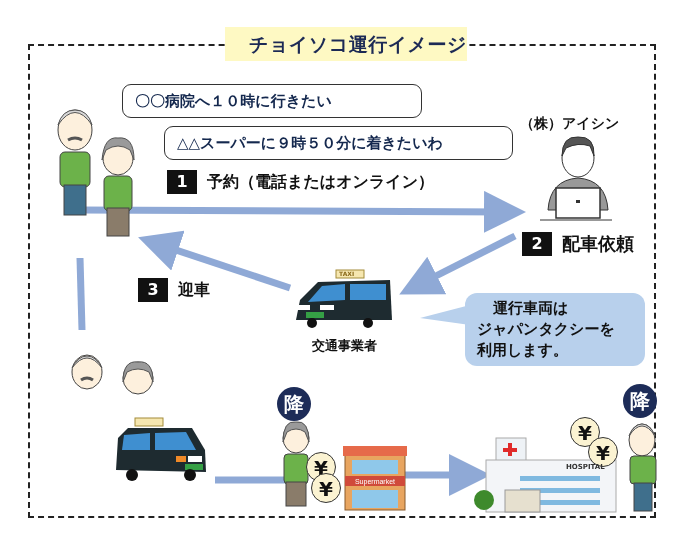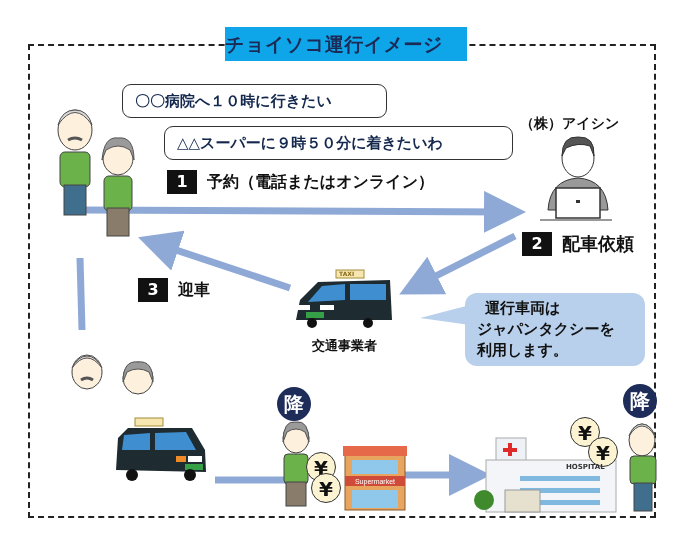--- a/index.html
+++ b/index.html
@@ -1,18 +1,18 @@
 <!DOCTYPE html>
 <html><head>
 <meta charset="utf-8">
 <style>
   html,body{margin:0;padding:0;background:#ffffff;}
   body{width:690px;height:533px;position:relative;overflow:hidden;font-family:"DejaVu Sans","Liberation Sans",sans-serif;}
   .frame{position:absolute;left:28px;top:44px;width:628px;height:474px;border:2px dashed #222;box-sizing:border-box;}
-  .title{position:absolute;left:225px;top:27px;width:242px;height:34px;background:#0ea5e9;color:#1c2a55;font-weight:bold;font-size:19px;line-height:34px;text-align:left;letter-spacing:0.5px;}
+  .title{position:absolute;left:225px;top:27px;width:242px;height:34px;background:#fef9c3;color:#1c2a55;font-weight:bold;font-size:19px;line-height:34px;text-align:right;letter-spacing:0.5px;}
   .bubble{position:absolute;background:#fff;border:1.5px solid #333;border-radius:9px;font-weight:bold;font-size:15px;color:#14284e;padding:0 12px;box-sizing:border-box;}
   .step{position:absolute;display:flex;align-items:center;gap:10px;}
   .step .num{width:30px;height:24px;background:#111;color:#fff;font-weight:bold;font-size:16px;line-height:24px;text-align:center;}
   .step .lbl{font-weight:bold;font-size:16px;color:#111;}
   .plain{position:absolute;font-weight:bold;color:#111;}
   .bluebox{position:absolute;background:#b8d0ec;border-radius:12px;}
   .kanji{position:absolute;width:34px;height:34px;border-radius:50%;background:#1d2c58;color:#fff;font-size:20px;font-weight:bold;text-align:center;line-height:34px;}
   .yen{position:absolute;width:30px;height:30px;border-radius:50%;background:#fbf3d2;border:1.5px solid #333;font-weight:bold;font-size:20px;text-align:center;line-height:30px;color:#111;box-sizing:border-box;}
   svg{position:absolute;left:0;top:0;}
 </style>
@@ -127,21 +127,21 @@
 
   <g>
     <ellipse cx="87" cy="372" rx="15" ry="17" fill="#fdf0dd" stroke="#444"></ellipse>
     <path d="M72,368 Q87,348 102,368 Q96,356 87,356 Q78,356 72,368z" fill="#d8d8d8" stroke="#555"></path>
     <path d="M81,380 Q87,376 93,380" stroke="#555" fill="none" stroke-width="3"></path>
     <ellipse cx="138" cy="378" rx="15" ry="16" fill="#fdf0dd" stroke="#444"></ellipse>
     <path d="M123,382 Q123,360 138,362 Q153,360 153,382 L149,372 Q138,366 127,372z" fill="#9a9a9a" stroke="#555"></path>
   </g>
 </svg>
 
-<div class="bubble" style="left:122px;top:84px;width:265px;height:34px;line-height:32px;">〇〇病院へ１０時に行きたい</div>
+<div class="bubble" style="left:122px;top:84px;width:300px;height:34px;line-height:32px;">〇〇病院へ１０時に行きたい</div>
 <div class="bubble" style="left:164px;top:126px;width:349px;height:34px;line-height:32px;">△△スーパーに９時５０分に着きたいわ</div>
 
 <div class="step" style="left:167px;top:170px;">
   <div class="num">1</div>
   <div class="lbl">予約（電話またはオンライン）</div>
 </div>
 
 <div class="plain" style="left:520px;top:115px;font-size:14px;">（株）アイシン</div>
 
 <div class="step" style="left:522px;top:232px;">
@@ -150,21 +150,21 @@
 </div>
 
 <div class="step" style="left:138px;top:278px;">
   <div class="num">3</div>
   <div class="lbl">迎車</div>
 </div>
 
 <div class="plain" style="left:312px;top:337px;font-size:13px;">交通事業者</div>
 
 <div class="bluebox" style="left:465px;top:293px;width:180px;height:73px;">
-  <div style="position:absolute;left:20px;top:6px;font-weight:bold;font-size:15px;color:#111;">運行車両は</div>
+  <div style="position:absolute;left:28px;top:6px;font-weight:bold;font-size:15px;color:#111;">運行車両は</div>
   <div style="position:absolute;left:12px;top:27px;font-weight:bold;font-size:15px;color:#111;text-align:center;">ジャパンタクシーを</div>
   <div style="position:absolute;left:12px;top:48px;font-weight:bold;font-size:15px;color:#111;">利用します。</div>
 </div>
 
 <div class="bluebox" style="left:35px;top:322px;width:150px;height:88px;z-index:-1;">
   <div style="position:absolute;left:10px;top:8px;font-weight:bold;font-size:15px;color:#111;">複数の方で乗合</div>
 </div>
 
 <div class="kanji" style="left:277px;top:387px;">降</div>
 <div class="kanji" style="left:623px;top:384px;">降</div>

